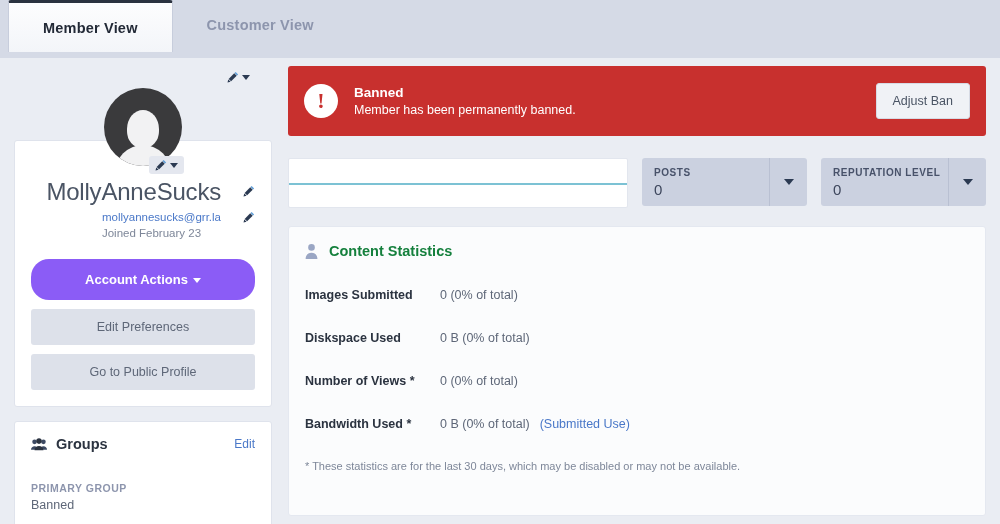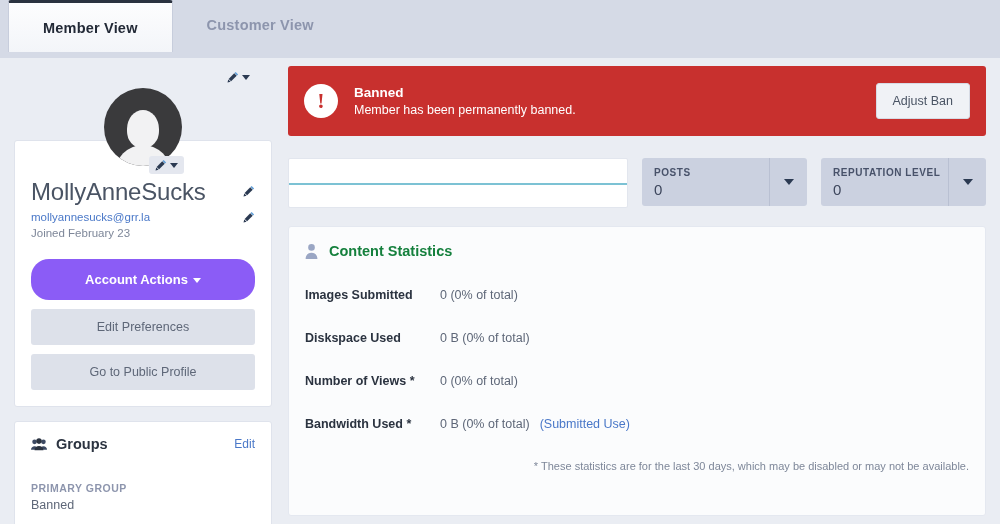--- a/index.html
+++ b/index.html
@@ -109,21 +109,21 @@
   }
   .profile-card { padding: 38px 16px 16px 16px; }
 
   .uname {
     font-size: 24px;
     font-weight: 300;
     color: #4a5464;
     line-height: 1.1;
     letter-spacing: -0.2px;
   }
-  .row-edit { display: flex; align-items: flex-start; justify-content: space-between; gap: 0; }
+  .row-edit { display: flex; align-items: flex-start; justify-content: flex-end; gap: 22px; }
   .uemail { font-size: 11.5px; color: #4a78c8; margin-top: 6px; }
   .ujoined { font-size: 11.5px; color: #7e8799; margin-top: 4px; }
   .ed-ico { flex: 0 0 auto; padding-top: 6px; cursor: pointer; }
 
   .btn {
     display: block; width: 100%;
     text-align: center;
     border: none; border-radius: 3px;
     font-family: inherit;
     cursor: pointer;
@@ -242,21 +242,21 @@
   }
   .panel-head { display: flex; align-items: center; gap: 11px; padding: 0 16px 0 16px; }
   .panel-title { font-size: 14.5px; font-weight: bold; color: #15803d; }
   .person-ico { width: 13px; height: 15px; display: block; }
 
   .stat-row { display: flex; padding: 0 16px; margin-top: 29px; align-items: baseline; }
   .stat-row:first-of-type { margin-top: 34px; }
   .srow-label { flex: 0 0 135px; font-size: 12.5px; font-weight: bold; color: #2b3340; }
   .srow-val { font-size: 12.5px; color: #5e6778; }
   .srow-link { color: #4a78c8; margin-left: 10px; cursor: pointer; }
-  .footnote { padding: 0 16px; margin-top: 27px; font-size: 11px; color: #7e8799; line-height: 1.5; text-align: right; }
+  .footnote { padding: 0 16px; margin-top: 27px; font-size: 11px; color: #7e8799; line-height: 1.5; }
 </style>
 </head>
 <body>
 
 <div class="tabbar">
   <div class="tab active">
     <span>Member View</span>
   </div>
   <div class="tab">
     <span>Customer View</span>

